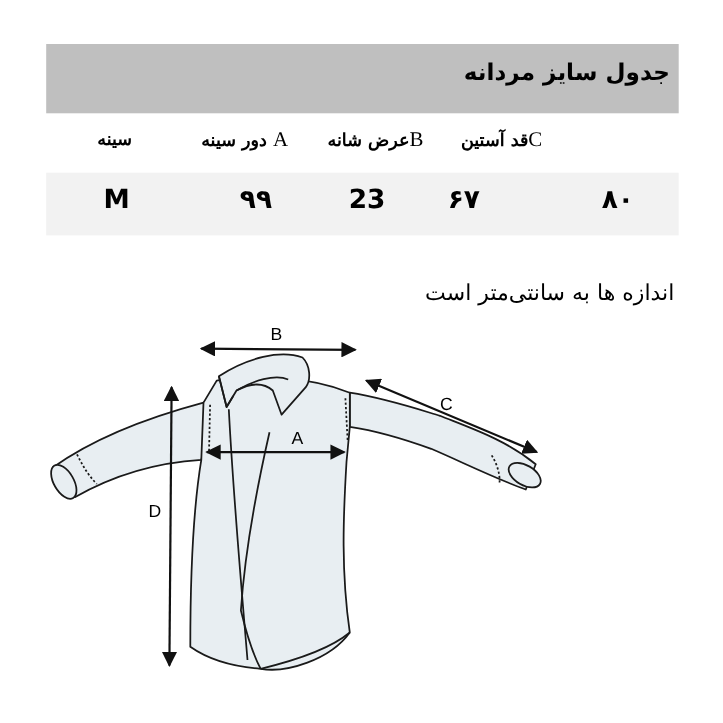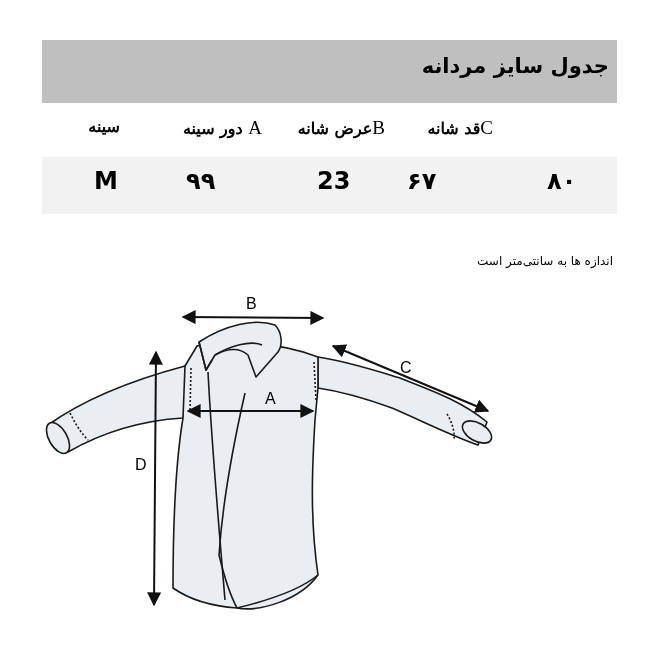--- a/index.html
+++ b/index.html
@@ -8,51 +8,51 @@
   .title-bar { position: absolute; left: 42px; top: 40px; width: 575px; height: 63px;
                background: #bfbfbf; }
   .title-bar .title { position: absolute; right: 8px; top: 14px; font-size: 21px; font-weight: bold;
                       direction: rtl; white-space: nowrap; }
   .hdr-row { position: absolute; left: 42px; top: 105px; width: 575px; height: 50px; }
   .hdr-cell { position: absolute; top: 12px; font-size: 16px; font-weight: bold; direction: rtl;
               white-space: nowrap; font-family: "DejaVu Serif", "Liberation Serif", serif; }
   .hdr-cell .letter { font-family: "Liberation Serif", "DejaVu Serif", serif; font-size: 19px; font-weight: normal; }
   .val-row { position: absolute; left: 42px; top: 157px; width: 575px; height: 57px; background: #f2f2f2; }
   .val-cell { position: absolute; top: 10px; font-size: 24px; font-weight: bold; }
-  .note { position: absolute; right: 44px; top: 254px; font-size: 12px; direction: rtl; white-space: nowrap; }
+  .note { position: absolute; right: 44px; top: 254px; font-size: 20px; direction: rtl; white-space: nowrap; }
   svg.diagram { position: absolute; left: 0; top: 280px; }
   svg text { font-family: "Liberation Sans", "DejaVu Sans", sans-serif; font-size: 16px; }
 </style>
 </head>
 <body>
 
 <div class="title-bar">
   <span class="title">جدول سایز مردانه</span>
 </div>
 
 <div class="hdr-row">
   <div class="hdr-cell" style="right:124px;">
-    <span class="letter">C</span><span>قد شانه</span>
+    <span class="letter">C</span><span>قد آستین</span>
   </div>
   <div class="hdr-cell" style="right:355px;">
     <span class="letter">A</span>&nbsp;<span>دور سینه</span>
   </div>
   <div class="hdr-cell" style="right:232px;">
     <span class="letter">B</span><span>عرض شانه</span>
   </div>
   <div class="hdr-cell" style="right:497px;">
     <span>سینه</span>
   </div>
 </div>
 
 <div class="val-row">
   <span class="val-cell" style="left:505px;">۸۰</span>
   <span class="val-cell" style="left:365px;">۶۷</span>
   <span class="val-cell" style="left:275px;">23</span>
-  <span class="val-cell" style="left:144px;">۹۹</span>
+  <span class="val-cell" style="left:176px;">۹۹</span>
   <span class="val-cell" style="left:52px;">M</span>
 </div>
 
 <div class="note">اندازه ها به سانتی‌متر است</div>
 
 <svg class="diagram" width="657" height="377" viewBox="0 280 657 377">
   <defs>
     <marker id="ah" viewBox="0 0 10 10" refX="9" refY="5" markerWidth="7" markerHeight="7" orient="auto-start-reverse">
       <path d="M0,0 L10,5 L0,10 z" fill="#111"></path>
     </marker>

